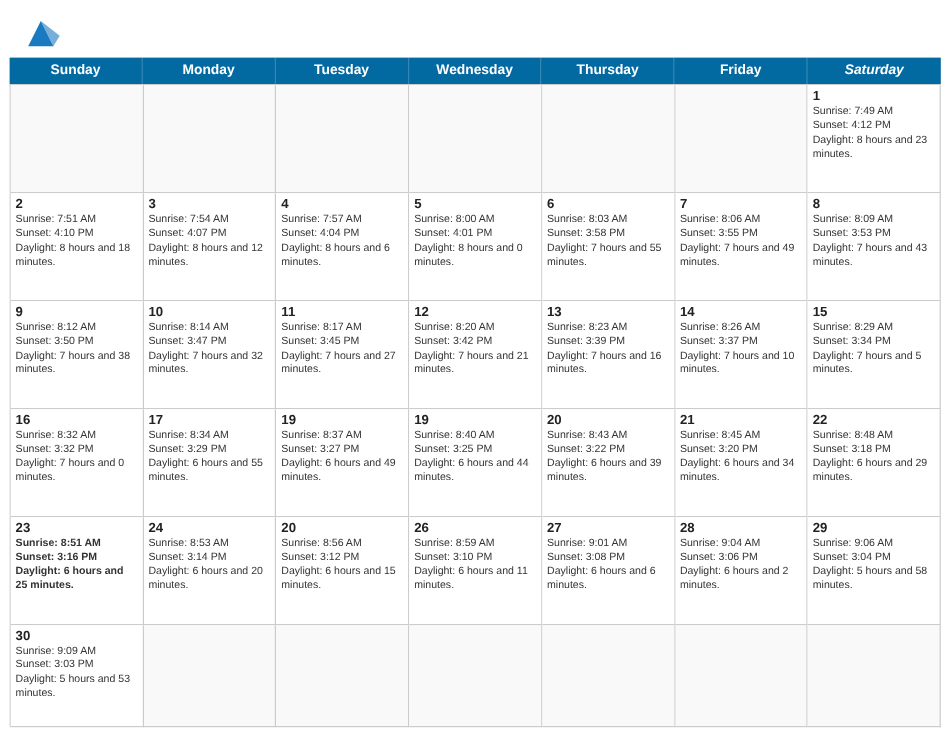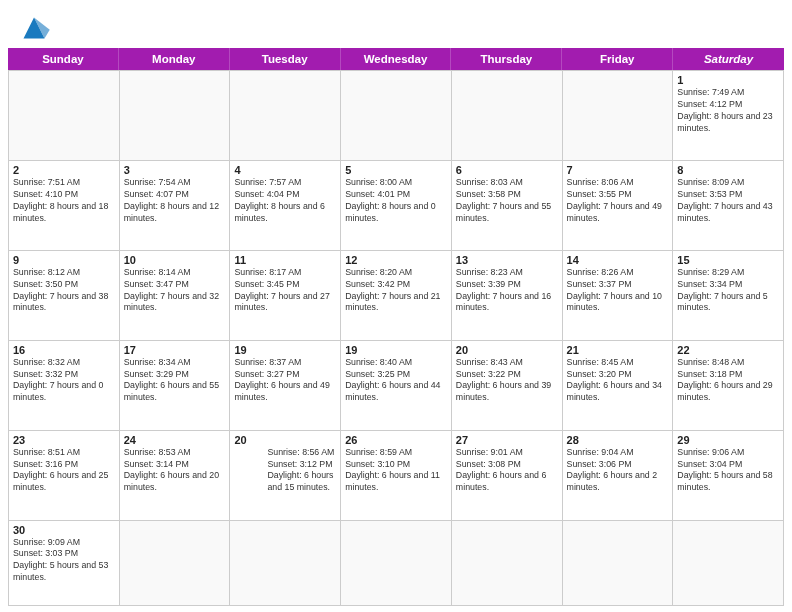--- a/index.html
+++ b/index.html
@@ -57,21 +57,21 @@
     }
     .calendar {
       flex: 1;
       display: flex;
       flex-direction: column;
       padding: 0 8px 6px 8px;
     }
     .cal-header {
       display: grid;
       grid-template-columns: repeat(7, 1fr);
-      background: #a21caf;
+      background: #0369a1;
       border-radius: 0;
     }
     .cal-header-cell {
       color: #fff;
       font-size: 11.5px;
       font-weight: bold;
       text-align: center;
       padding: 5px 2px;
       border-right: 1px solid rgba(255,255,255,0.2);
     }
@@ -275,33 +275,33 @@
 Daylight: 6 hours and 34 minutes.</div>
         </div>
         <div class="cal-cell">
           <div class="day-num">22</div>
           <div class="day-info" style="white-space: pre-line;">Sunrise: 8:48 AM
 Sunset: 3:18 PM
 Daylight: 6 hours and 29 minutes.</div>
         </div>
         <div class="cal-cell">
           <div class="day-num">23</div>
-          <div class="day-info" style="white-space: pre-line;">Sunrise: 8:51 AM
+          <div class="day-info" style="white-space: pre-line; font-weight: bold;">Sunrise: 8:51 AM
 Sunset: 3:16 PM
 Daylight: 6 hours and 25 minutes.</div>
         </div>
         <div class="cal-cell">
           <div class="day-num">24</div>
           <div class="day-info" style="white-space: pre-line;">Sunrise: 8:53 AM
 Sunset: 3:14 PM
 Daylight: 6 hours and 20 minutes.</div>
         </div>
         <div class="cal-cell">
           <div class="day-num">20</div>
-          <div class="day-info" style="white-space: pre-line; margin-left: 33px;">Sunrise: 8:56 AM
+          <div class="day-info" style="white-space: pre-line;">Sunrise: 8:56 AM
 Sunset: 3:12 PM
 Daylight: 6 hours and 15 minutes.</div>
         </div>
         <div class="cal-cell">
           <div class="day-num">26</div>
           <div class="day-info" style="white-space: pre-line;">Sunrise: 8:59 AM
 Sunset: 3:10 PM
 Daylight: 6 hours and 11 minutes.</div>
         </div>
         <div class="cal-cell">

